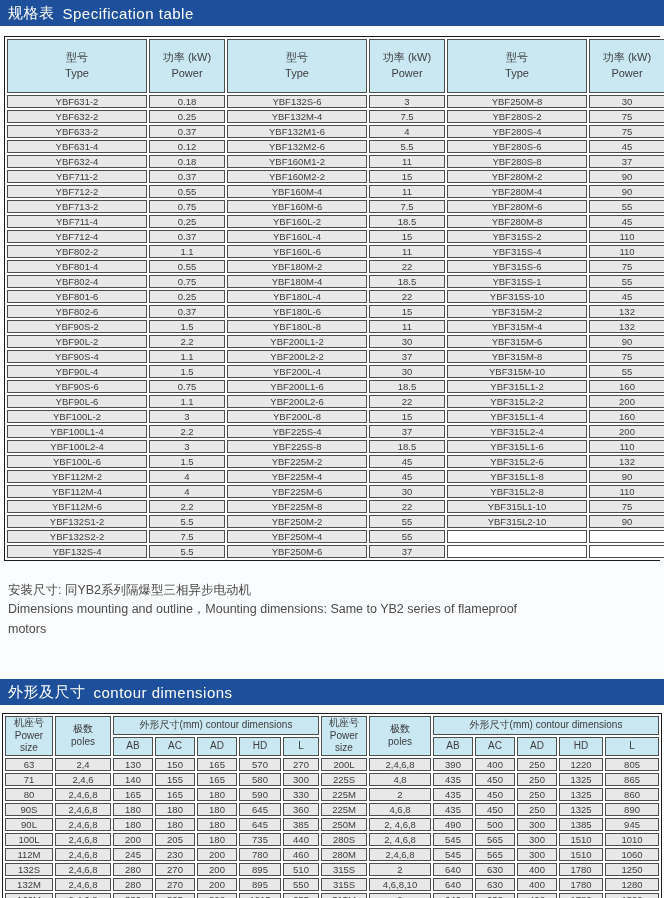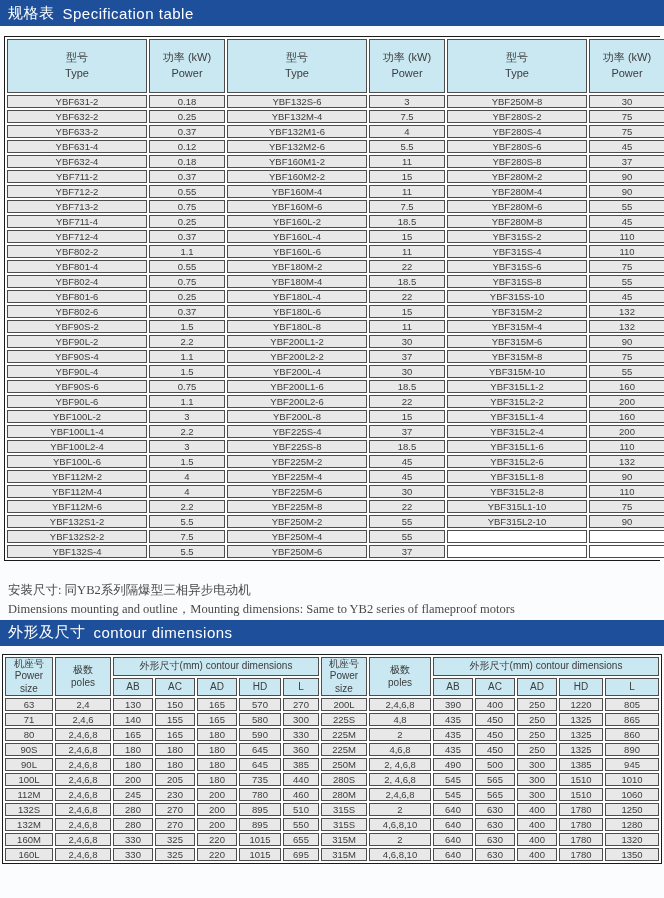--- a/index.html
+++ b/index.html
@@ -55,25 +55,24 @@
   .dims th { font-size: 10px; line-height: 1.25; }
   .dims th.group { height: 17px; font-size: 10px; }
   .dims th.sub { height: 17px; }
   .dims td { height: 11px; font-size: 9.5px; }
 
   .note {
     margin: 20px 0 0 8px;
     color: #4a4a4a;
     font-size: 12.5px;
     line-height: 1.55;
-    font-family: Liberation Serif, serif;
   }
   .note .en-line { max-width: 545px; }
 
-  .bar2 { }
+  .bar2 { margin-top: 40px; }
 </style>
 </head>
 <body>
 
 <header class="section-bar">
   <span class="zh">规格表</span>
   <span class="en">Specification table</span>
 </header>
 
 <div class="tbl-wrap">
@@ -197,21 +196,21 @@
           <td>YBF180M-2</td>
           <td>22</td>
           <td>YBF315S-6</td>
           <td>75</td>
         </tr>
         <tr>
           <td>YBF802-4</td>
           <td>0.75</td>
           <td>YBF180M-4</td>
           <td>18.5</td>
-          <td>YBF315S-8</td>
+          <td>YBF315S-1</td>
           <td>55</td>
         </tr>
         <tr>
           <td>YBF801-6</td>
           <td>0.25</td>
           <td>YBF180L-4</td>
           <td>22</td>
           <td>YBF315S-10</td>
           <td>45</td>
         </tr>

